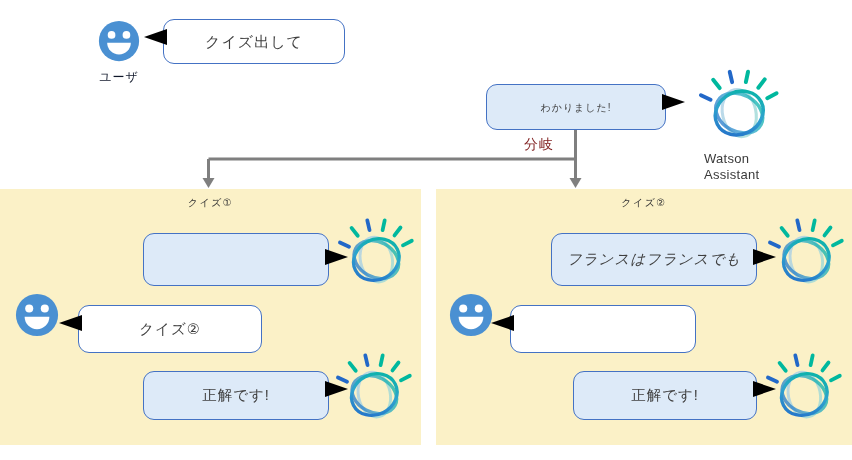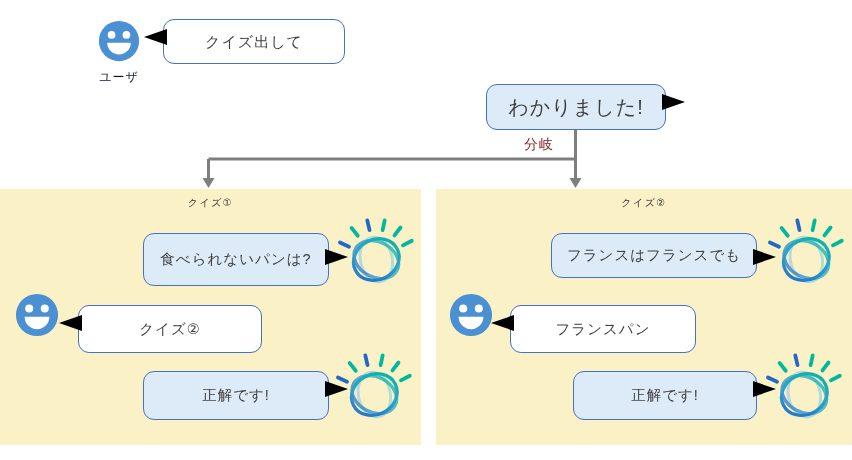--- a/index.html
+++ b/index.html
@@ -77,46 +77,54 @@
     <div class="avatar-label">ユーザ</div>
   </div>
 
   <div class="bubble user-bubble" style="left:163px;top:19px;width:182px;height:45px;font-size:15px;">
     <svg class="tail tail-left" viewBox="0 0 25 20">
         <use href="#tail-left-g"></use>
       </svg>
     <span>クイズ出して</span>
   </div>
 
-  <div class="bubble assistant-bubble" style="left:486px;top:84px;width:180px;height:46px;font-size:20px;">
+  <div class="bubble assistant-bubble" style="left:486px;top:84px;width:180px;height:46px;font-size:10px;">
     <svg class="tail tail-right" viewBox="0 0 25 20">
         <use href="#tail-right-g"></use>
       </svg>
     <span>わかりました!</span>
   </div>
 
+  <div class="abs" style="left:697px;top:62px;">
+    <svg viewBox="0 0 100 92" width="88" height="81">
+        <use href="#watson-g"></use>
+      </svg>
+    <div class="watson-label" style="margin-left:7px;">
+      <div>Watson</div>
+      <div>Assistant</div>
+    </div>
+  </div>
 
   <svg class="connector" width="852" height="460">
     <line x1="575.5" y1="130" x2="575.5" y2="160.5"></line>
     <line x1="208.5" y1="159" x2="577" y2="159"></line>
     <line x1="575.5" y1="159" x2="575.5" y2="180"></line>
     <line x1="208.5" y1="159" x2="208.5" y2="180"></line>
     <polygon points="569.5,178 581.5,178 575.5,188"></polygon>
     <polygon points="202.5,178 214.5,178 208.5,188"></polygon>
   </svg>
   <div class="branch-label">分岐</div>
 
   <div class="quiz-box" style="left:0;width:421px;">
     <div class="quiz-title">クイズ①</div>
 
     <div class="bubble assistant-bubble" style="left:143px;top:44px;width:186px;height:53px;">
       <svg class="tail tail-right" style="top:14px;" viewBox="0 0 25 20">
           <use href="#tail-right-g"></use>
         </svg>
-      <span>食べられないパンは?</span>
     </div>
     <svg class="abs" style="left:336px;top:22px;" viewBox="0 0 100 92" width="84" height="77">
         <use href="#watson-g"></use>
       </svg>
 
     <svg class="abs" style="left:15px;top:104px;" viewBox="0 0 48 48" width="44" height="44">
         <use href="#smiley-g"></use>
       </svg>
     <div class="bubble user-bubble" style="left:78px;top:116px;width:184px;height:48px;">
       <svg class="tail tail-left" viewBox="0 0 25 20">
@@ -132,38 +140,37 @@
       <span>正解です!</span>
     </div>
     <svg class="abs" style="left:334px;top:157px;" viewBox="0 0 100 92" width="84" height="77">
         <use href="#watson-g"></use>
       </svg>
   </div>
 
   <div class="quiz-box" style="left:436px;width:416px;">
     <div class="quiz-title">クイズ②</div>
 
-    <div class="bubble assistant-bubble" style="left:115px;top:44px;width:206px;height:45px;">
+    <div class="bubble assistant-bubble" style="left:115px;top:44px;width:206px;height:53px;font-style:italic;">
       <svg class="tail tail-right" style="top:14px;" viewBox="0 0 25 20">
           <use href="#tail-right-g"></use>
         </svg>
       <span>フランスはフランスでも</span>
     </div>
     <svg class="abs" style="left:330px;top:22px;" viewBox="0 0 100 92" width="84" height="77">
         <use href="#watson-g"></use>
       </svg>
 
     <svg class="abs" style="left:13px;top:104px;" viewBox="0 0 48 48" width="44" height="44">
         <use href="#smiley-g"></use>
       </svg>
     <div class="bubble user-bubble" style="left:74px;top:116px;width:186px;height:48px;">
       <svg class="tail tail-left" viewBox="0 0 25 20">
           <use href="#tail-left-g"></use>
         </svg>
-      <span>フランスパン</span>
     </div>
 
     <div class="bubble assistant-bubble" style="left:137px;top:182px;width:184px;height:49px;">
       <svg class="tail tail-right" viewBox="0 0 25 20">
           <use href="#tail-right-g"></use>
         </svg>
       <span>正解です!</span>
     </div>
     <svg class="abs" style="left:328px;top:157px;" viewBox="0 0 100 92" width="84" height="77">
         <use href="#watson-g"></use>

